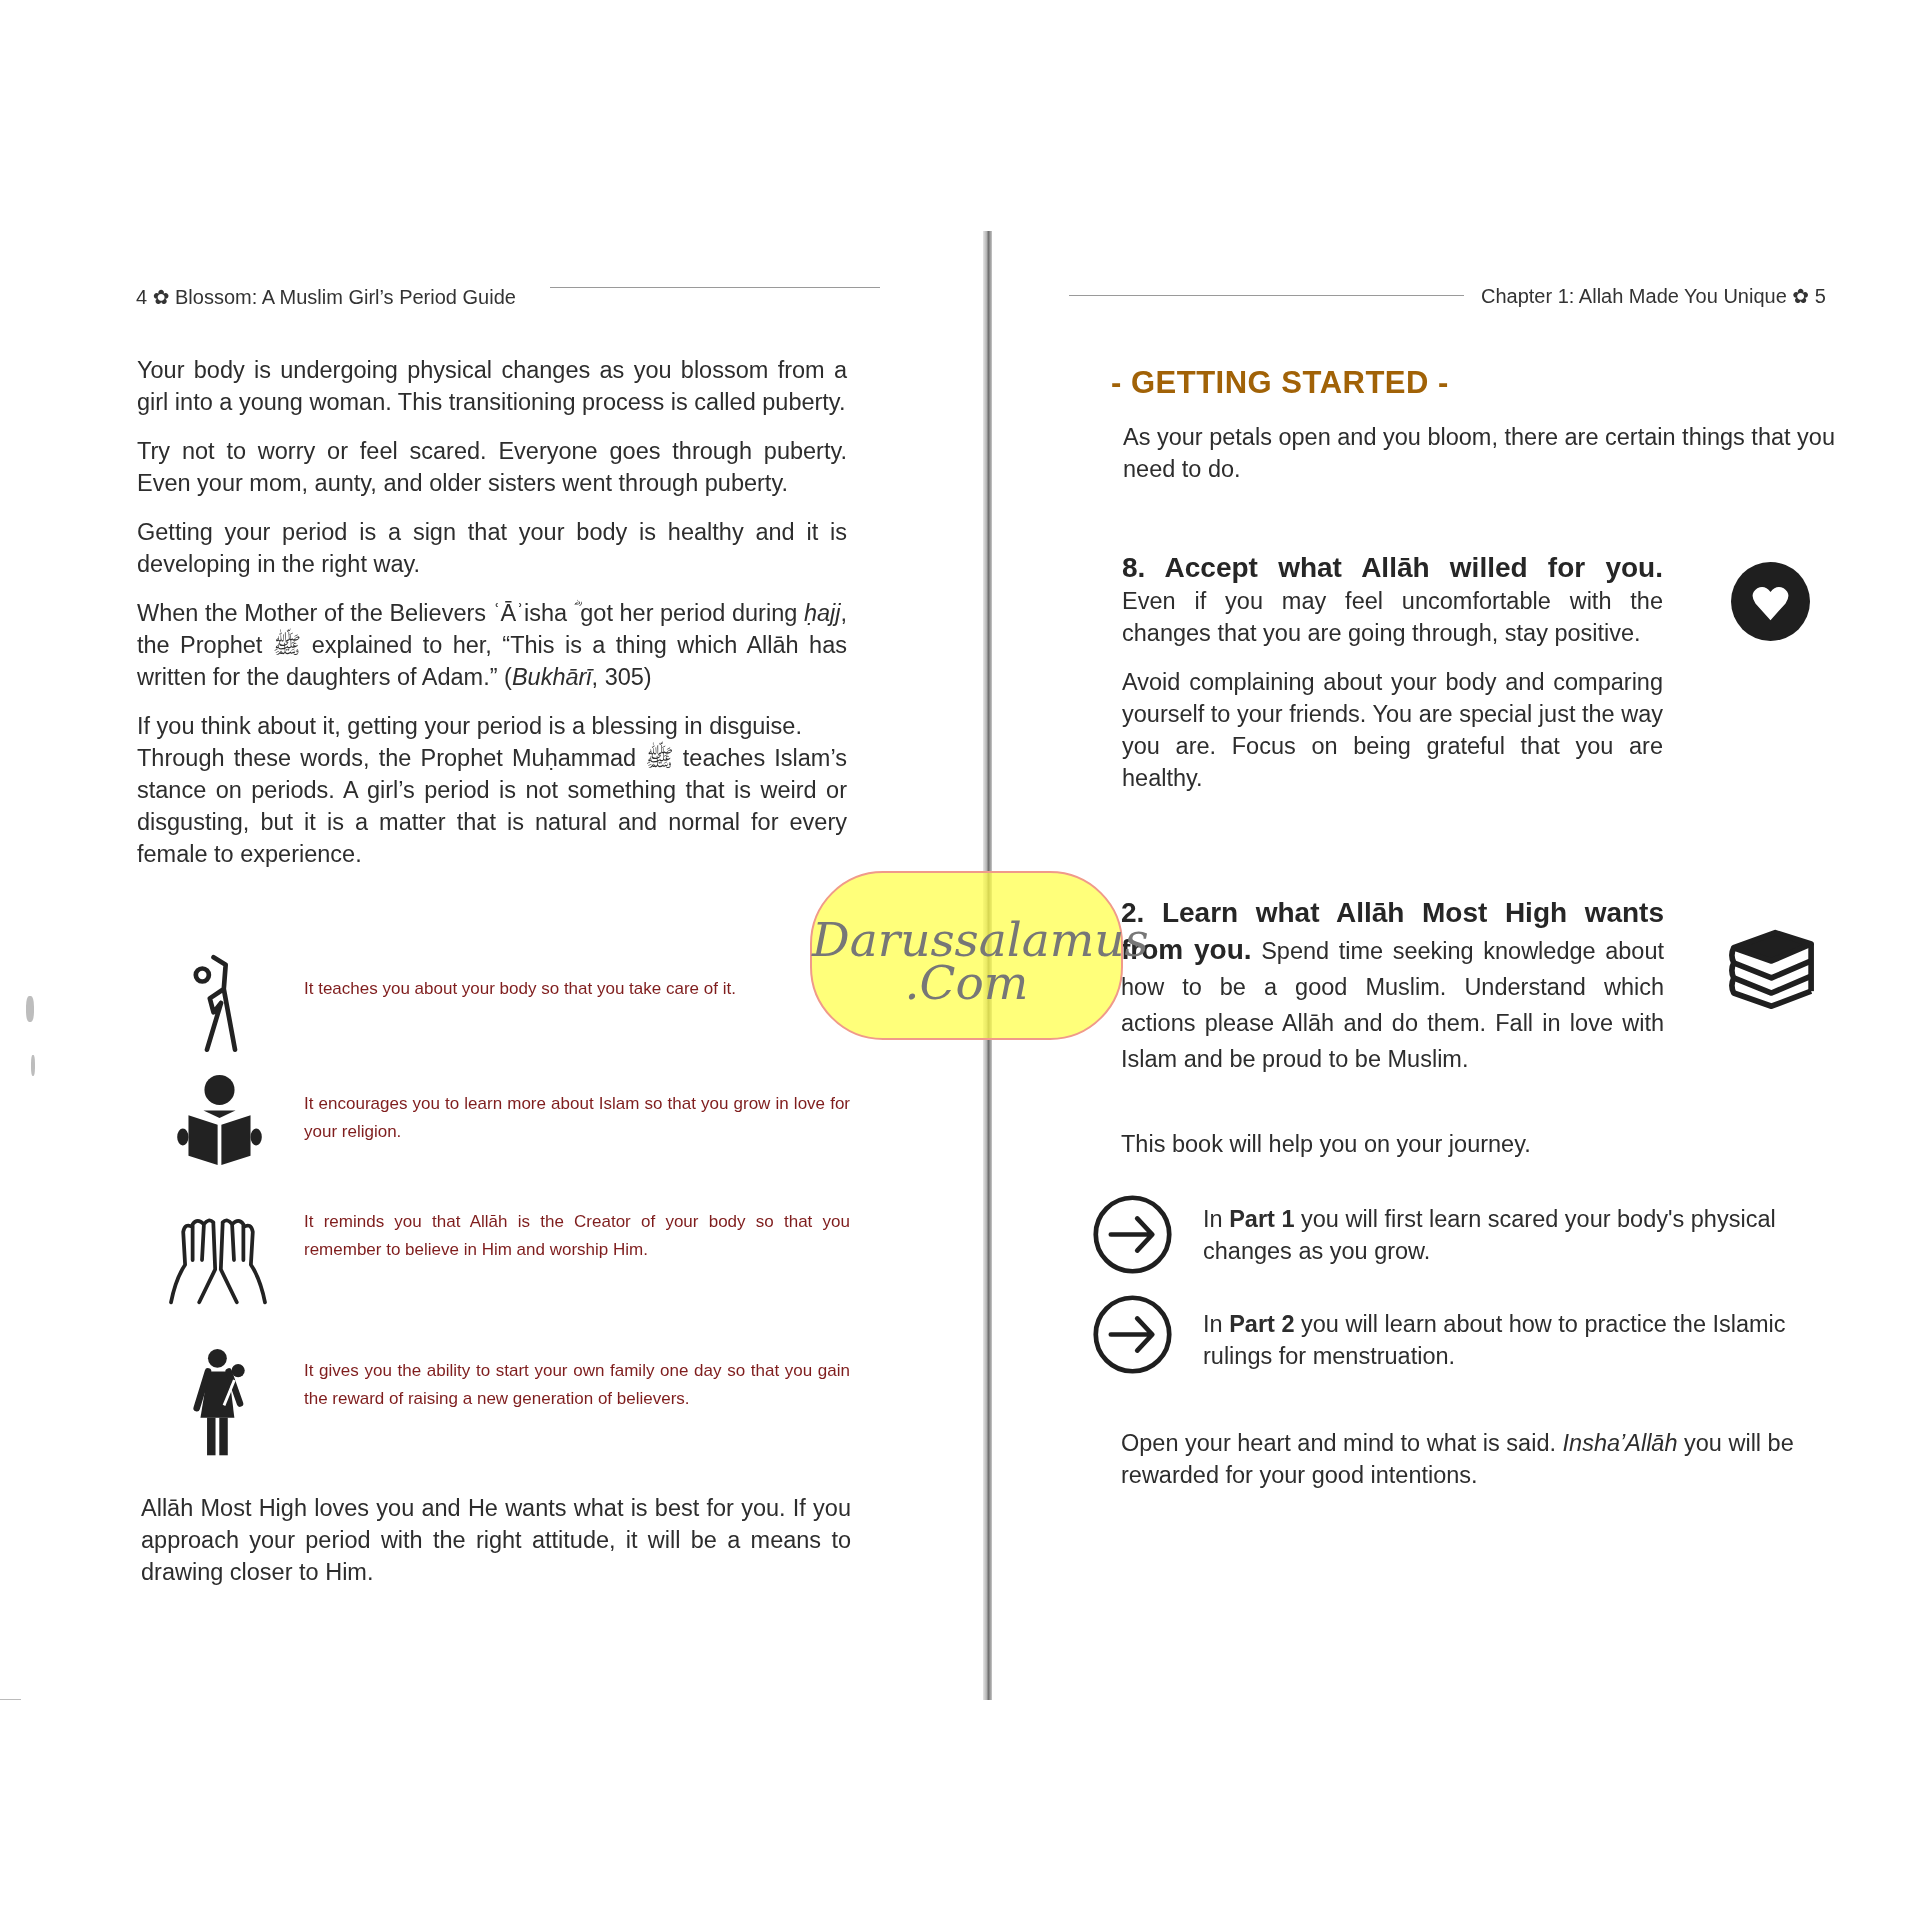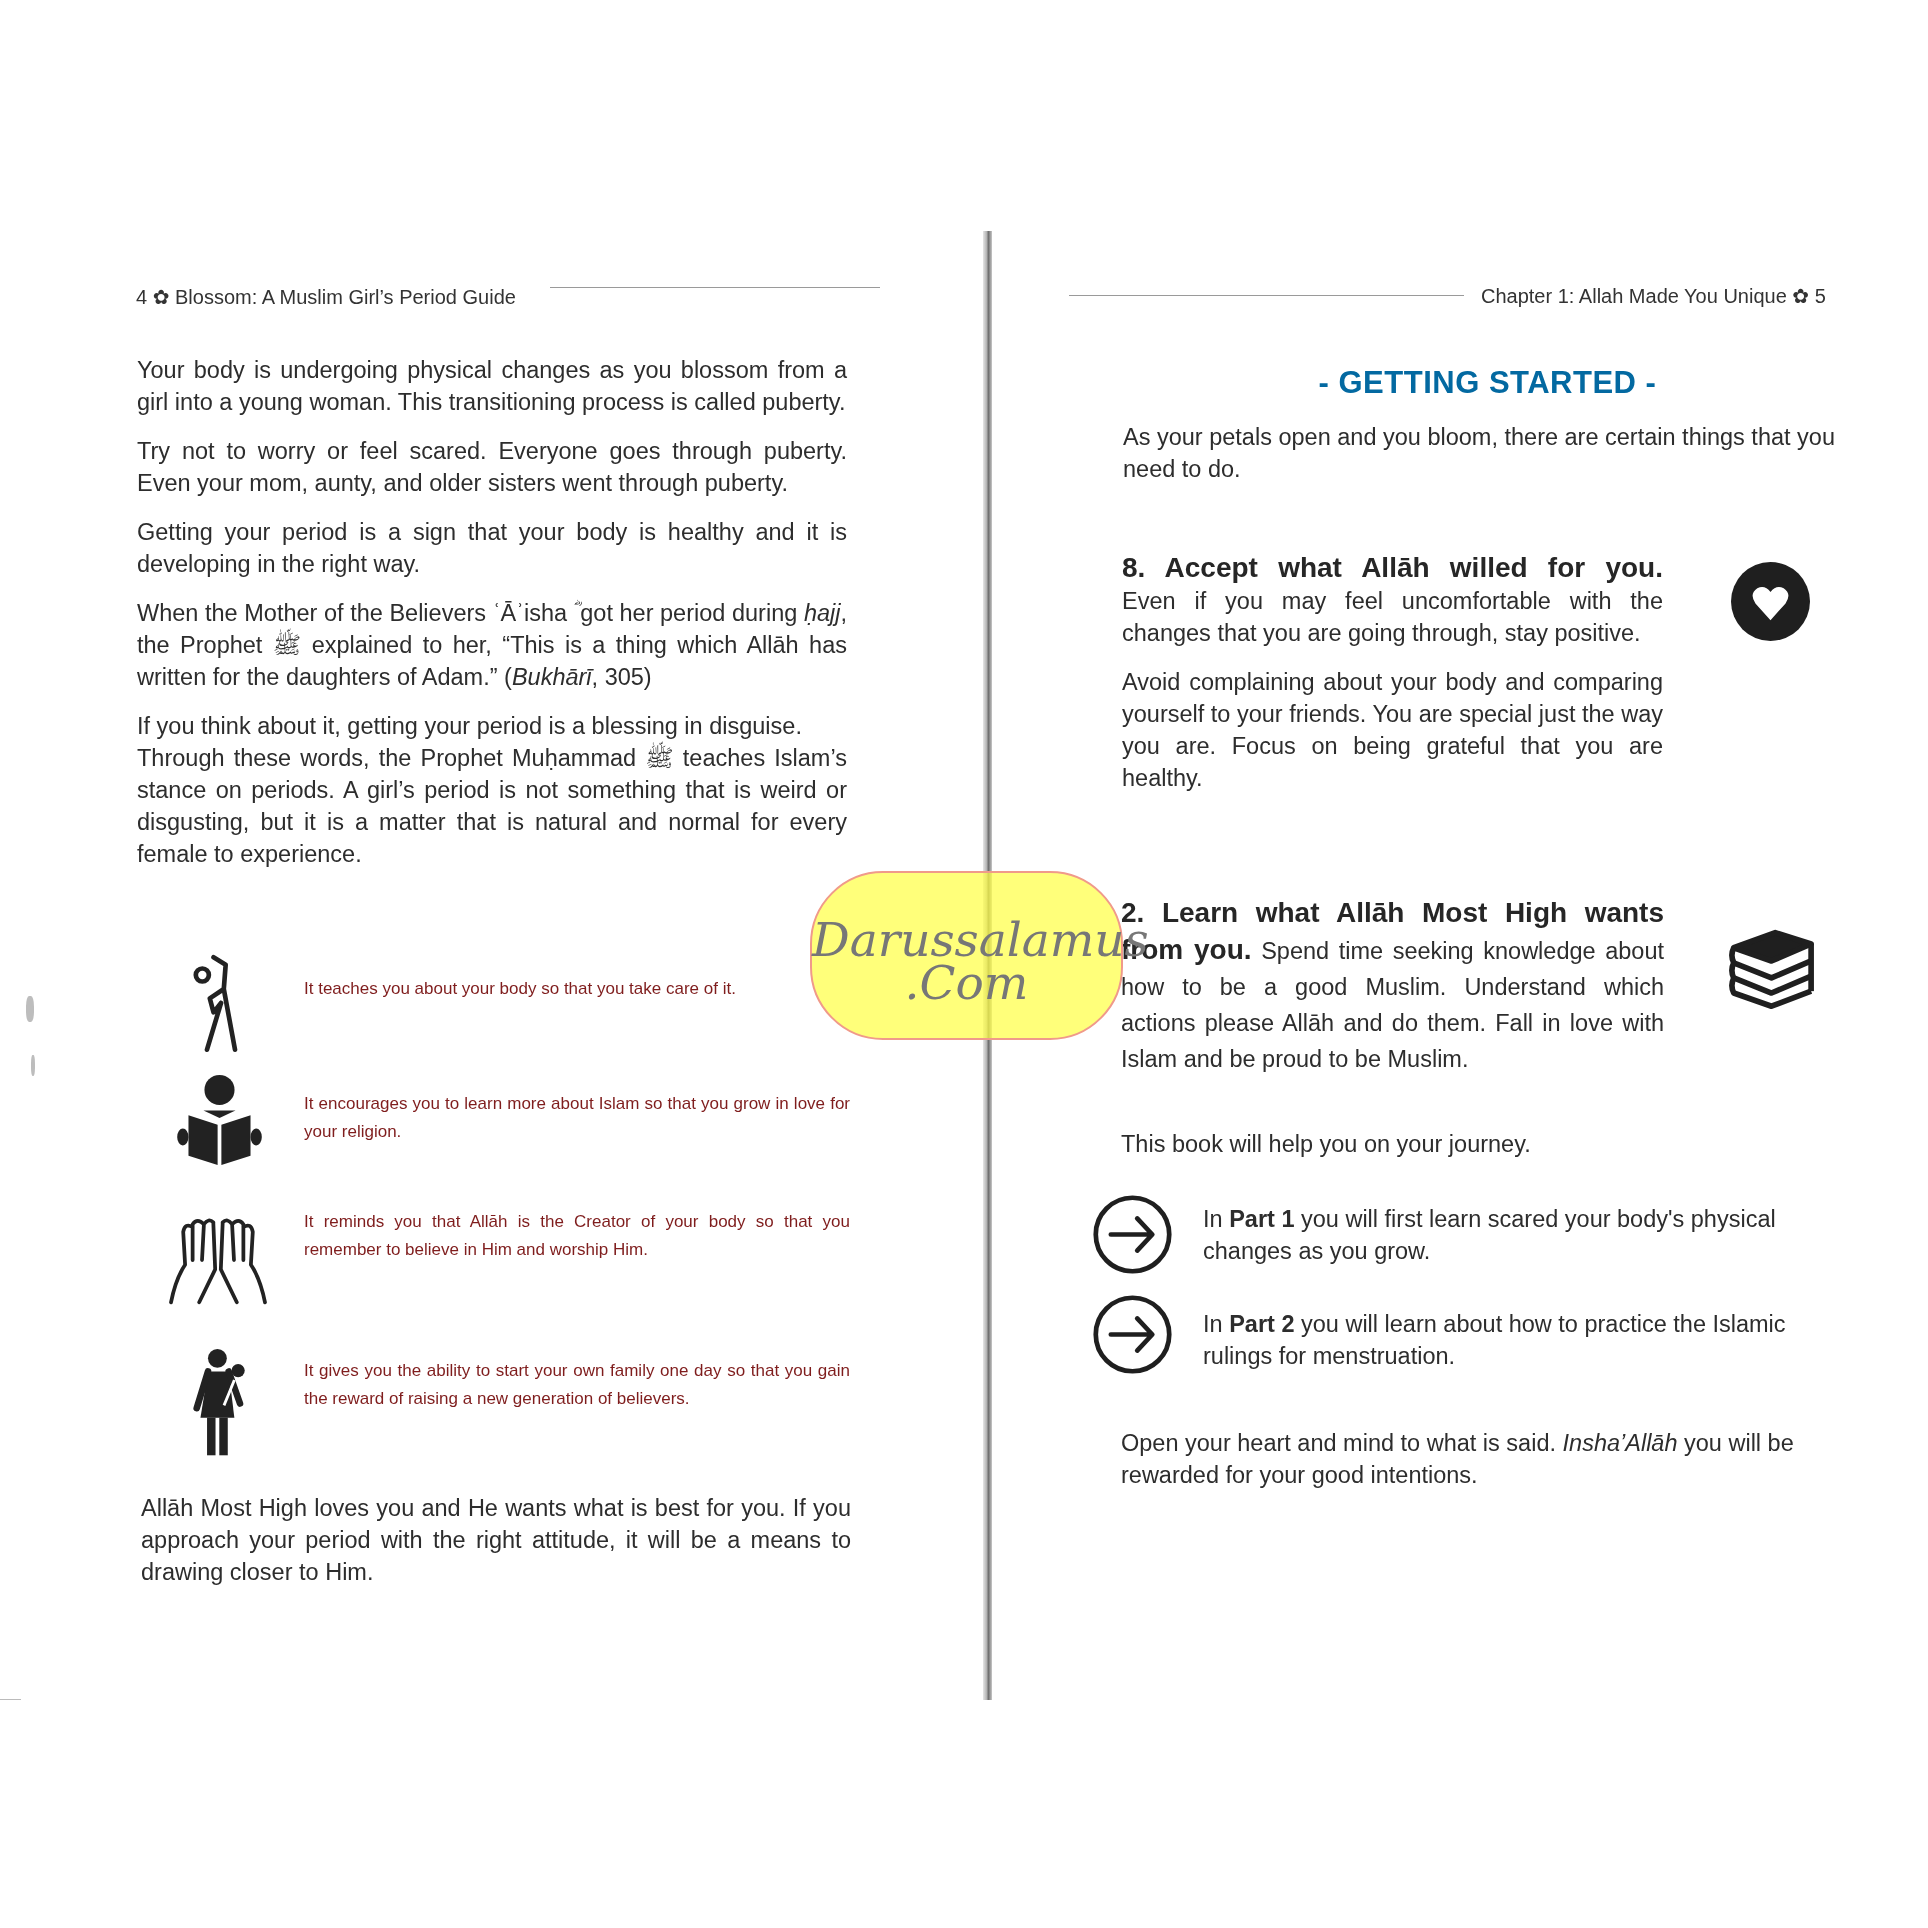--- a/index.html
+++ b/index.html
@@ -6,21 +6,21 @@
   body { width:1928px; height:1928px; background:#ffffff; position:relative; overflow:hidden;
          font-family:"Liberation Sans", sans-serif; color:#2b2b2b; }
   .abs { position:absolute; }
   .page-header { font-size:20px; color:#333; white-space:nowrap; }
   .hdr-rule { height:0.9px; background:#9a9a9a; }
   .spine { left:983px; top:231px; width:8.5px; height:1469px;
            background:linear-gradient(to right,#e6e6e6,#b4b4b4 40%,#6e6e6e 60%,#c8c8c8); }
   .para { font-size:23.5px; line-height:32px; text-align:justify; color:#2d2d2d; }
   .para p { margin:0; }
   .item-text { font-size:17px; line-height:28px; text-align:justify; color:#7f1d1d; }
-  .section-title { font-size:31px; font-weight:bold; color:#0369a1; text-align:center; letter-spacing:0.5px; }
+  .section-title { font-size:31px; font-weight:bold; color:#a16207; text-align:left; letter-spacing:0.5px; }
   .h-bold { font-weight:bold; font-size:28px; color:#262626; }
   .icon svg { display:block; }
   .watermark { left:810px; top:871px; width:313px; height:169px; border-radius:73px;
                background:rgba(255,255,70,0.72); border:2.8px solid #f09a8a; box-sizing:border-box; }
   .wm-text { font-family:"DejaVu Serif", serif; font-style:italic; color:#777; font-size:47px;
              text-align:center; line-height:43px; position:absolute; left:0; right:0; top:45px; }
   .scan-mark { background:#bdbdbd; border-radius:40%; }
 </style>
 </head>
 <body>

